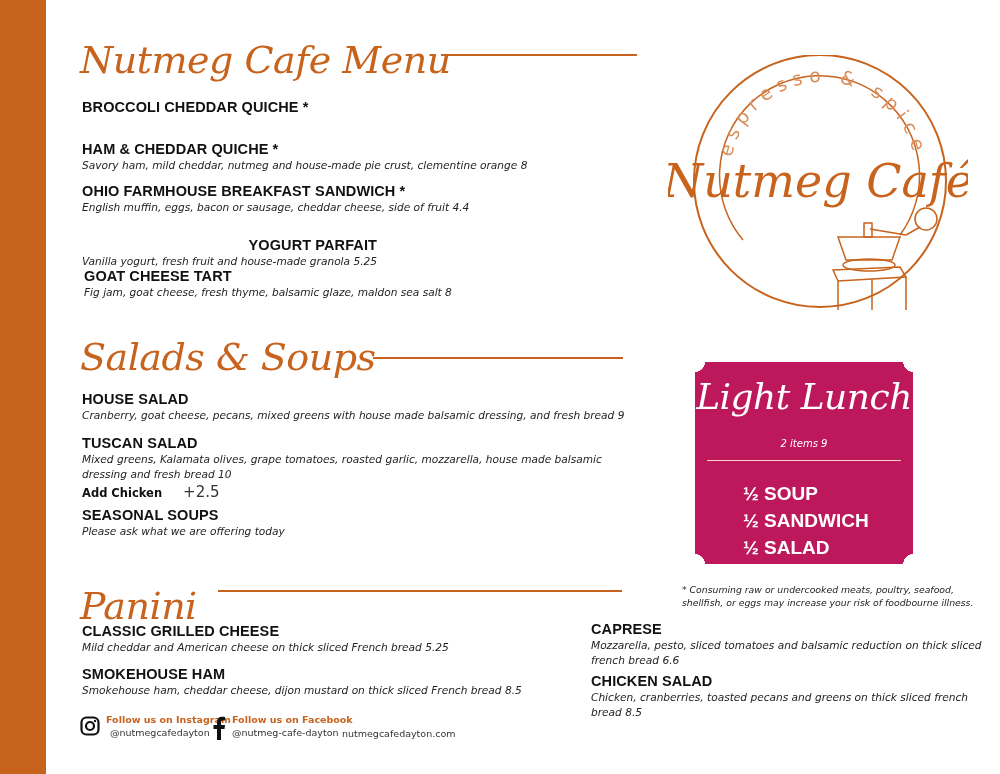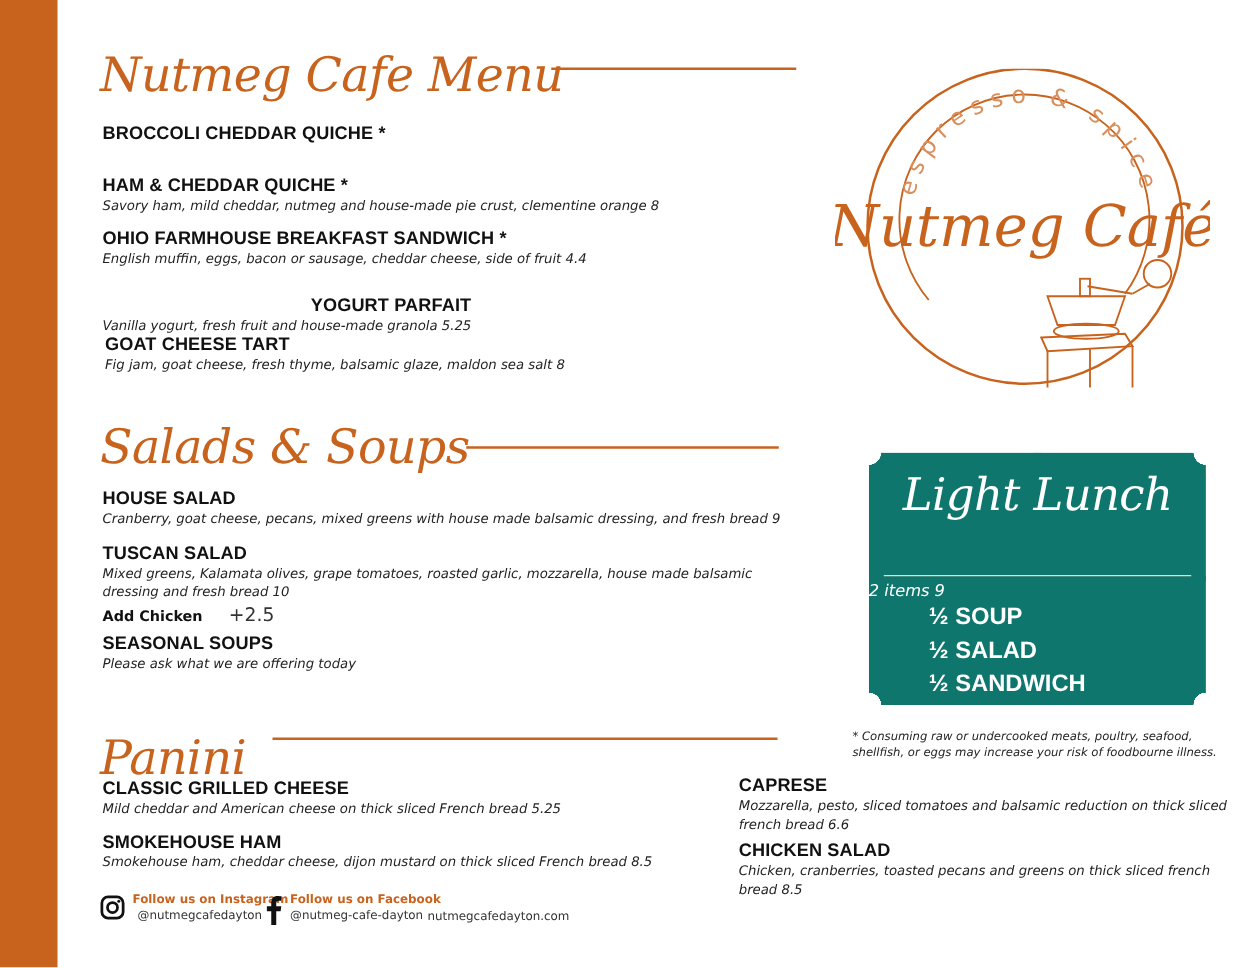--- a/index.html
+++ b/index.html
@@ -37,44 +37,44 @@
     line-height: 15px;
   }
   .addon-label { font-family: "DejaVu Sans", sans-serif; font-weight: bold; font-size: 11.5px; }
   .addon-price { font-size: 15px; margin-left: 21px; color: #333; }
 
   
   .logo { position: absolute; left: 668px; top: 55px; width: 300px; height: 255px; }
 
   
   .lunch-box {
-    position: absolute; left: 695px; top: 362px; width: 270px; height: 202px;
-    background: #0f766e;
+    position: absolute; left: 695px; top: 362px; width: 218px; height: 202px;
+    background: #be185d;
     -webkit-mask:
       radial-gradient(circle 10px at 0 0, transparent 98%, #000) top left,
       radial-gradient(circle 10px at 100% 0, transparent 98%, #000) top right,
       radial-gradient(circle 10px at 0 100%, transparent 98%, #000) bottom left,
       radial-gradient(circle 10px at 100% 100%, transparent 98%, #000) bottom right;
     -webkit-mask-size: 51% 51%;
     -webkit-mask-repeat: no-repeat;
     mask:
       radial-gradient(circle 10px at 0 0, transparent 98%, #000) top left,
       radial-gradient(circle 10px at 100% 0, transparent 98%, #000) top right,
       radial-gradient(circle 10px at 0 100%, transparent 98%, #000) bottom left,
       radial-gradient(circle 10px at 100% 100%, transparent 98%, #000) bottom right;
     mask-size: 51% 51%;
     mask-repeat: no-repeat;
   }
   .lunch-title {
     position: absolute; left: 0; width: 100%; top: 14px; text-align: center;
     font-family: "DejaVu Serif", serif; font-style: italic; color: #fff; font-size: 36px; letter-spacing: -0.5px;
   }
   .lunch-price {
-    position: absolute; left: 0; width: 100%; top: 76px; text-align: left;
-    font-style: italic; color: #fff; font-size: 13px; margin-top: 28px;
+    position: absolute; left: 0; width: 100%; top: 76px; text-align: center;
+    font-style: italic; color: #fff; font-size: 10px;
   }
   .lunch-rule { position: absolute; left: 12px; right: 12px; top: 98px; height: 1px; background: #f3d7c2; }
   .lunch-list { position: absolute; left: 48px; top: 118px; list-style: none; }
   .lunch-list li {
     font-family: "Liberation Sans", sans-serif; font-weight: bold; color: #fff; font-size: 19px; line-height: 27px;
     white-space: nowrap;
   }
 
   .disclaimer {
     position: absolute; left: 682px; top: 583px; width: 300px;
@@ -180,22 +180,22 @@
     </g>
   </svg>
 </div>
 
 <div class="lunch-box">
   <div class="lunch-title">Light Lunch</div>
   <div class="lunch-price">2 items  9</div>
   <div class="lunch-rule"></div>
   <ul class="lunch-list">
     <li>½ SOUP</li>
+    <li>½ SANDWICH</li>
     <li>½ SALAD</li>
-    <li>½ SANDWICH</li>
   </ul>
 </div>
 
 <div class="disclaimer">* Consuming raw or undercooked meats, poultry, seafood, shellfish, or eggs may increase your risk of foodbourne illness.</div>
 
 <div class="footer">
   <div class="social" style="left:0;">
     <svg width="20" height="20" viewBox="0 0 20 20" style="position:absolute; left:0; top:2px;">
       <rect x="1.5" y="1.5" width="17" height="17" rx="5" fill="none" stroke="#111" stroke-width="2.2"></rect>
       <circle cx="10" cy="10" r="4" fill="none" stroke="#111" stroke-width="2.2"></circle>

